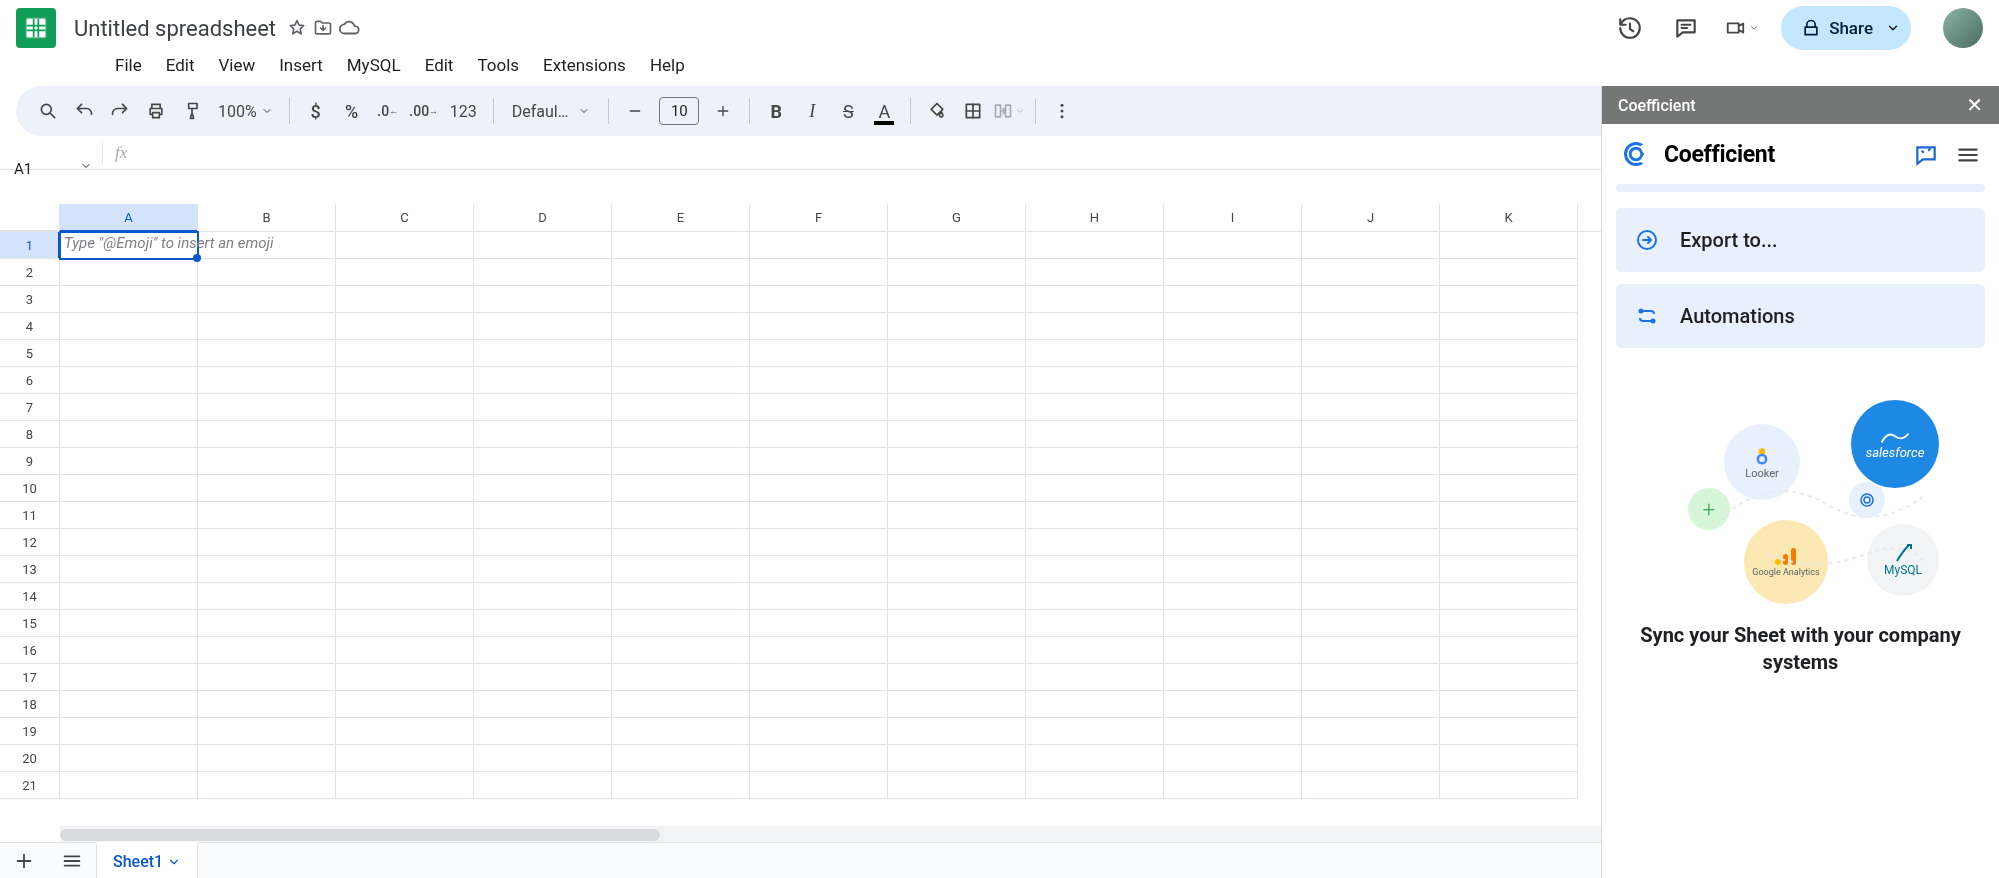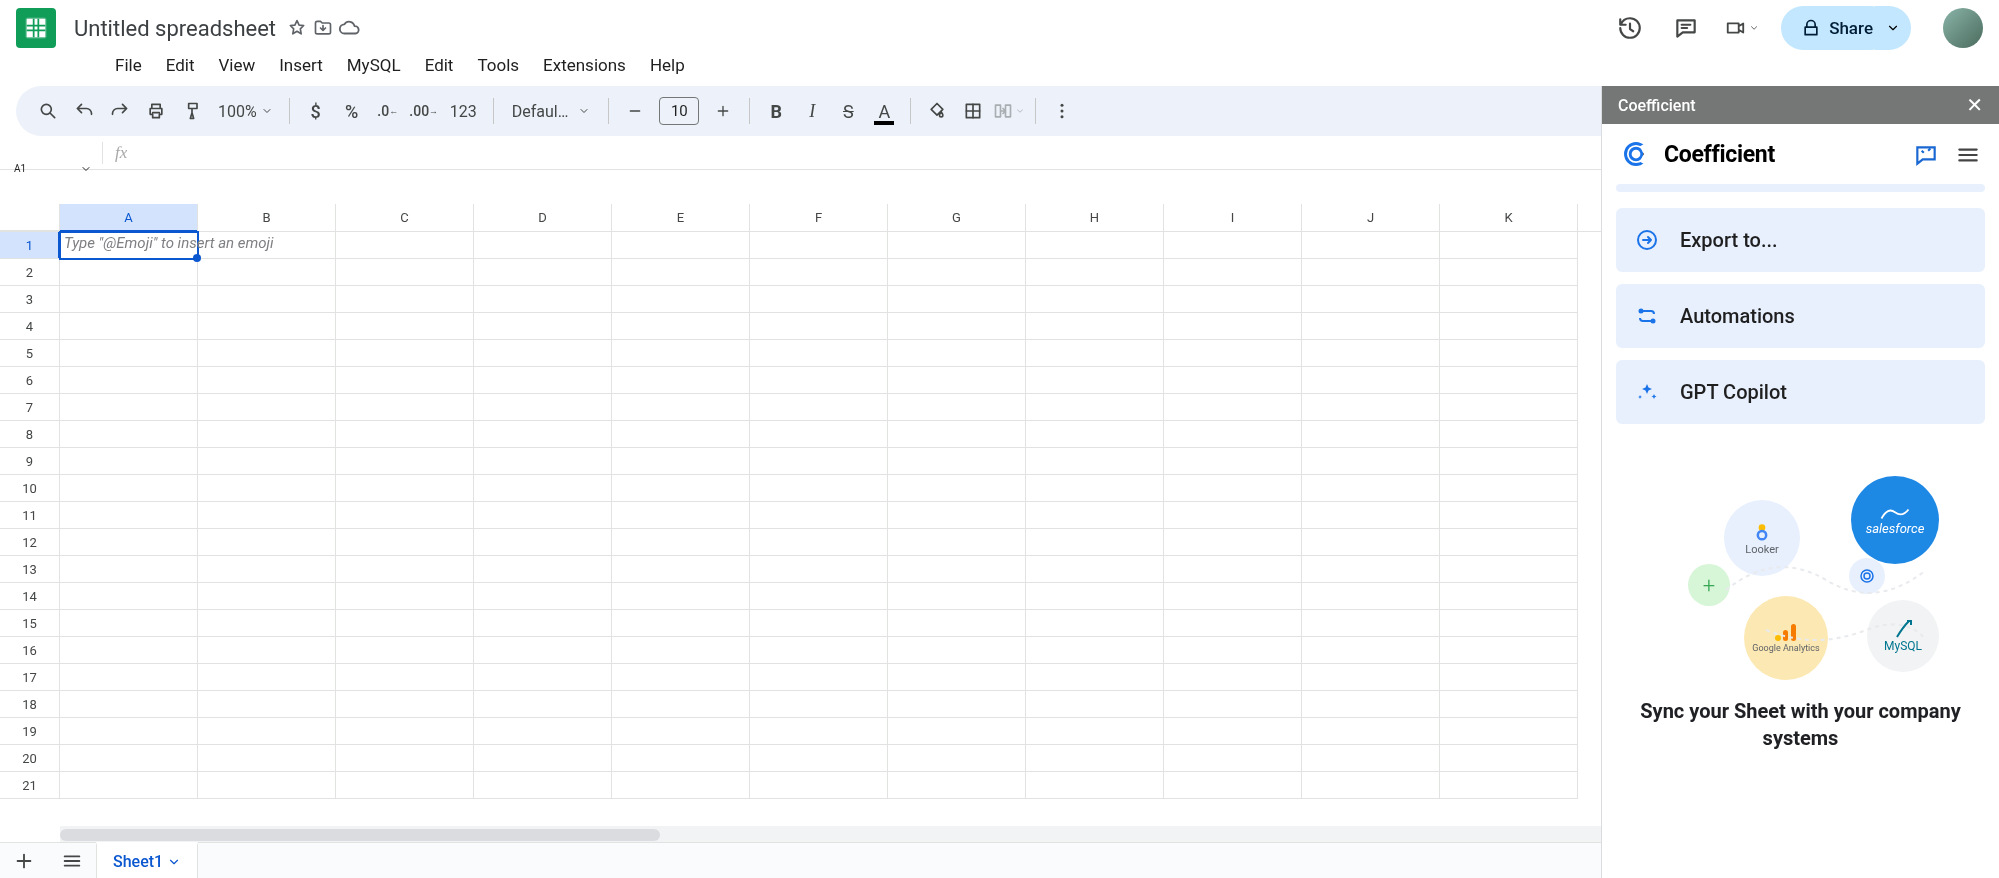--- a/index.html
+++ b/index.html
@@ -34,21 +34,21 @@
 .zoom { display:flex; align-items:center; gap:4px; color:#444746; padding:0 6px; cursor:pointer; font-size:16px;}
 .font-sel { display:flex; align-items:center; gap:10px; color:#444746; padding:0 8px; cursor:pointer; font-size:16px; min-width:90px; justify-content:space-between; }
 .fsize-group { display:flex; align-items:center; gap:8px; }
 .fsize-box { border:1.5px solid #747775; border-radius:4px; width:40px; height:28px; display:flex; align-items:center; justify-content:center; font-size:15px; color:#1f1f1f; }
 .color-underline { position:relative; }
 .color-underline::after { content:''; position:absolute; bottom:2px; left:6px; right:6px; height:4px; background:#000; }
 .toolbar-collapse { position:absolute; right:14px; color:#444746; cursor:pointer; }
 
 
 .fxbar { display:flex; align-items:center; height:34px; border-bottom:1px solid #e1e3e1; }
-.namebox { width:102px; display:flex; align-items:flex-start; justify-content:space-between; padding:0 10px 0 14px; color:#1f1f1f; font-size:10px; cursor:pointer;margin-top:33px; }
+.namebox { width:102px; display:flex; align-items:flex-start; justify-content:space-between; padding:0 10px 0 14px; color:#1f1f1f; font-size:15px; cursor:pointer;margin-top:33px; }
 .fxsep { width:1px; height:22px; background:#e1e3e1; }
 .fx-icon { padding:0 12px; color:#a8a8a8; font-style:italic; font-family: serif; font-size:17px; }
 .fx-input { flex:1; height:100%; border:none; outline:none; font-size:15px; }
 
 
 .grid-area { position:absolute; top: 204px; left:0; right:0; bottom:36px; display:flex; }
 .sheet { flex:1; position:relative; overflow:hidden; }
 .colheads { display:flex; height:28px; background:#fff; border-bottom:1px solid #e1e3e1; }
 .corner { width:60px; border-right:1px solid #e1e3e1; border-bottom:1px solid #e1e3e1; background:#fff;}
 .colhead { width:138px; border-right:1px solid #e1e3e1; display:flex; align-items:center; justify-content:center; font-size:13px; color:#444746; cursor:pointer;}
@@ -683,28 +683,20 @@
     <div class="sp-item">
       <div class="sp-item-ic">
           <svg width="24" height="24" viewBox="0 0 24 24">
             <circle cx="6" cy="7" r="2.5" fill="#1a73e8"></circle>
             <circle cx="18" cy="17" r="2.5" fill="#1a73e8"></circle>
             <path d="M8 7h8a3 3 0 013 3M16 17H8a3 3 0 01-3-3" stroke="#1a73e8" stroke-width="2" fill="none"></path>
           </svg>
         </div>
       <span>Automations</span>
     </div>
-    <div class="sp-item">
-      <div class="sp-item-ic">
-          <svg width="24" height="24" viewBox="0 0 24 24">
-            <path d="M12 4l1.5 3.5L17 9l-3.5 1.5L12 14l-1.5-3.5L7 9l3.5-1.5zM19 14l.8 1.7 1.7.8-1.7.8L19 19l-.8-1.7-1.7-.8 1.7-.8zM5 15l.6 1.3 1.3.6-1.3.6L5 19l-.6-1.4-1.3-.6 1.3-.6z" fill="#1a73e8"></path>
-          </svg>
-        </div>
-      <span>GPT Copilot</span>
-    </div>
   </div>
   <div class="promo">
     <div class="promo-graphic">
       <div class="pg-circle" style="width:76px;height:76px;background:#e8f0fe;left:98px;top:30px">
         <svg width="20" height="20" viewBox="0 0 24 24">
             <circle cx="12" cy="8" r="4" fill="#fbbc04"></circle>
             <circle cx="12" cy="17" r="5" fill="none" stroke="#4285f4" stroke-width="3"></circle>
           </svg>
         <span style="font-size:11px;margin-top:2px">Looker</span>
       </div>

